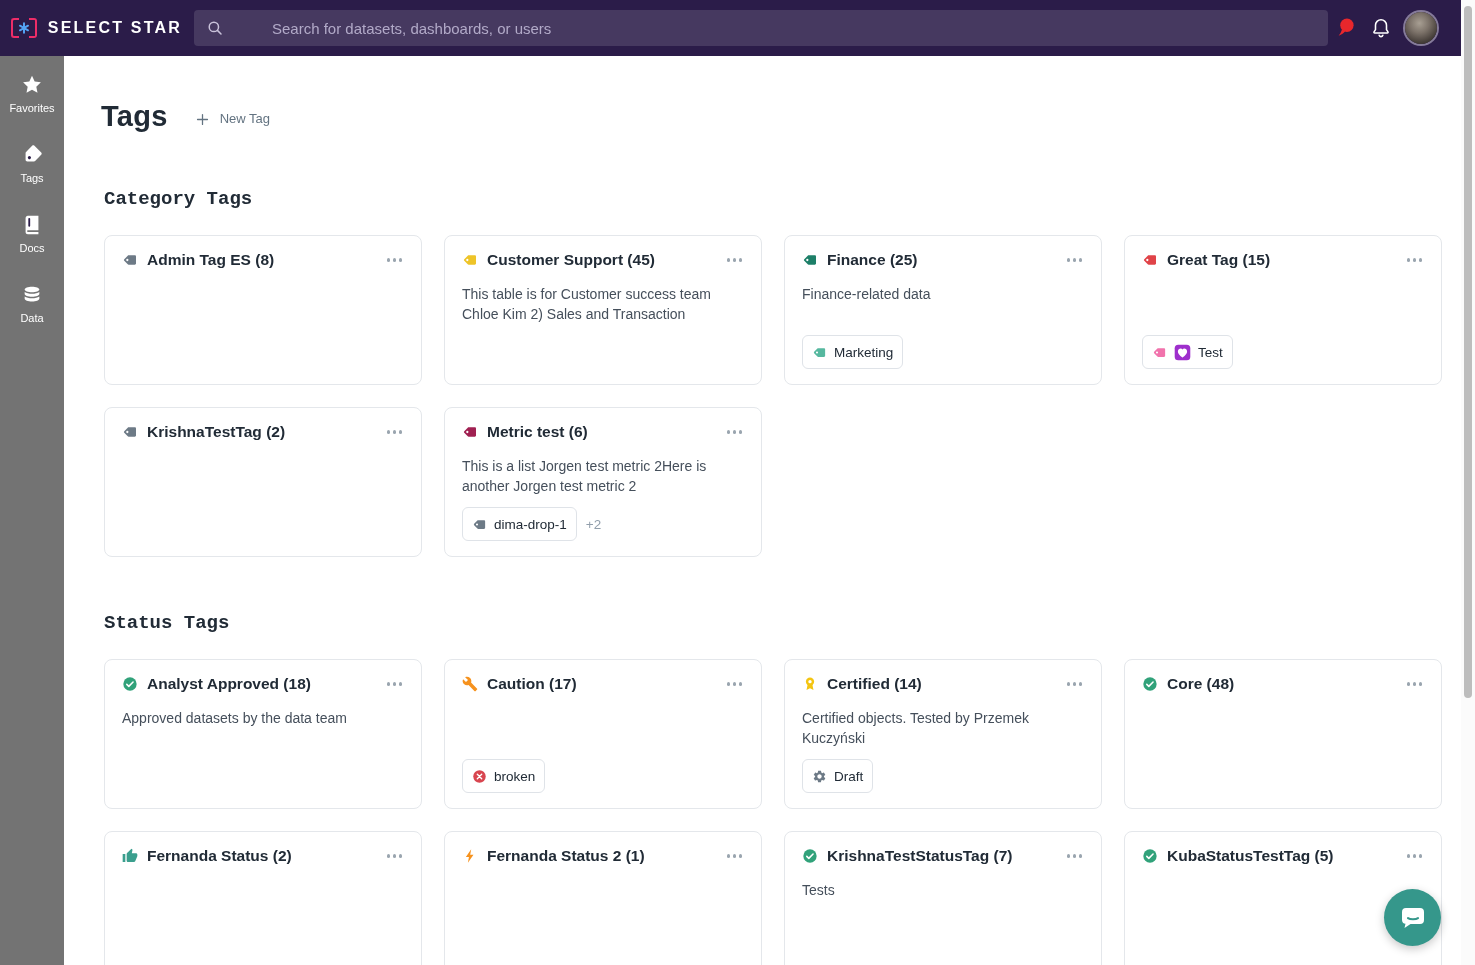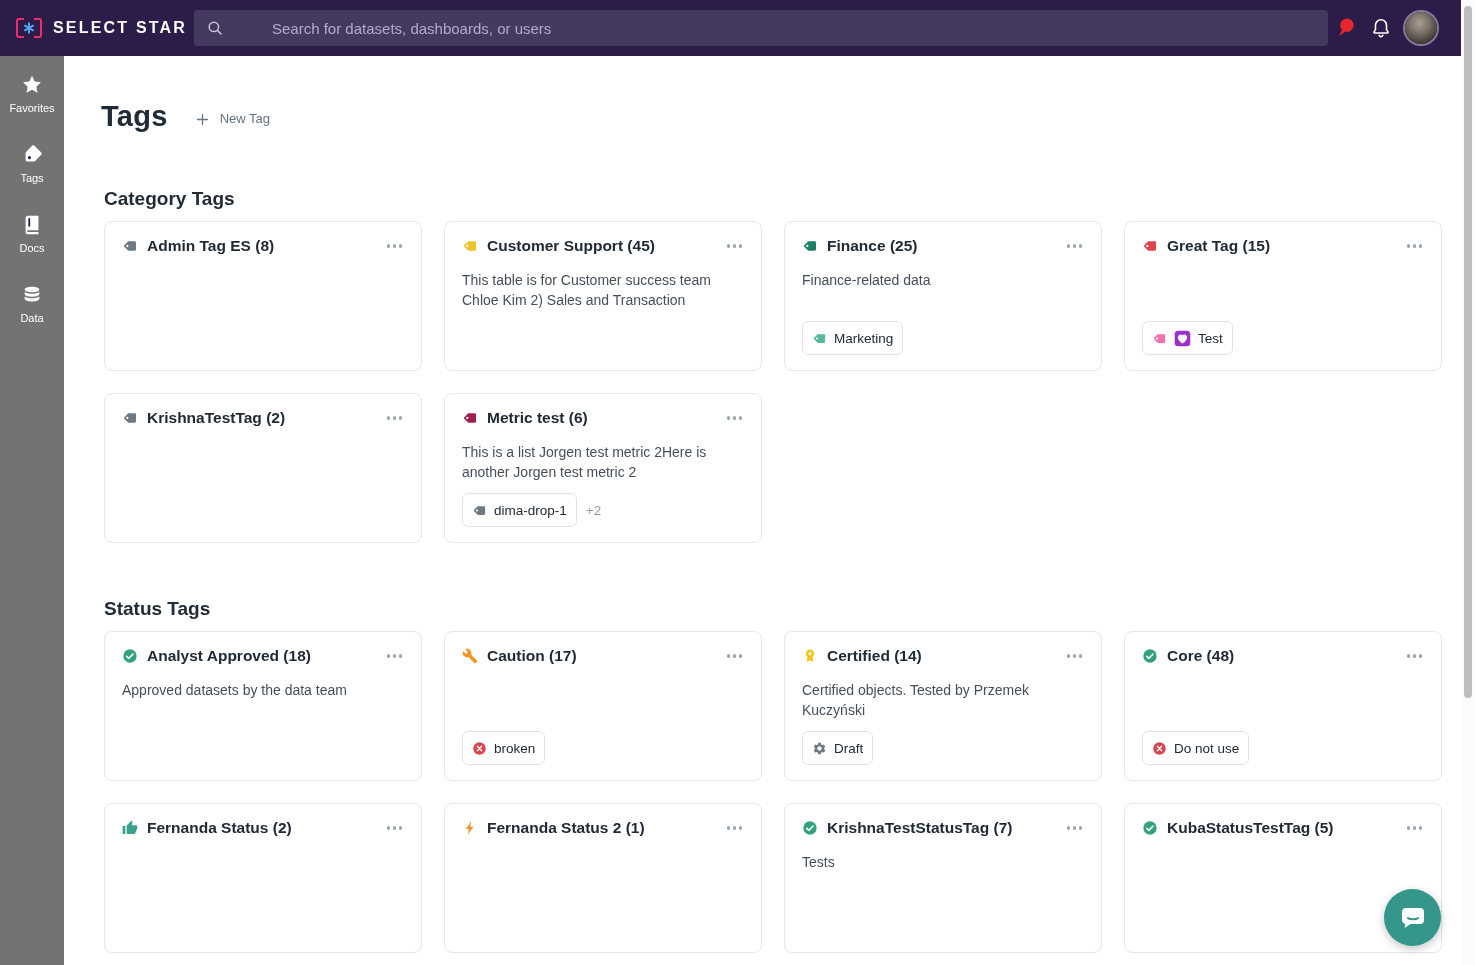--- a/index.html
+++ b/index.html
@@ -5,21 +5,21 @@
   * { box-sizing: border-box; }
   html,body { margin:0; padding:0; }
   body {
     width:1475px; height:965px; overflow:hidden; position:relative;
     background:#fff; font-family:"Liberation Sans", sans-serif;
   }
 
   
   .navbar { position:absolute; top:0; left:0; width:1461px; height:56px;
     background:#2b1c49; display:flex; align-items:center; z-index:5; }
-  .logo { display:flex; align-items:center; gap:11px; padding-left:16px; width:182px; flex:none; cursor:pointer; }
+  .logo { display:flex; align-items:center; gap:11px; padding-left:16px; width:182px; flex:none; cursor:pointer;justify-content:flex-end; }
   .logo-mark { position:relative; width:26px; height:24px; flex:none; }
   .bk { position:absolute; top:2px; width:8px; height:20px; border:2.5px solid #ee2d68; }
   .bk-l { left:0; border-right:none; border-radius:3px 0 0 3px; }
   .bk-r { right:0; border-left:none; border-radius:0 3px 3px 0; }
   .logo-star-svg { position:absolute; left:6px; top:5px; width:14px; height:14px; }
   .logo-text { color:#fff; font-size:16px; font-weight:800; letter-spacing:2.2px; white-space:nowrap; }
 
   .searchbar { margin-left:12px; width:1134px; height:36px; background:rgba(255,255,255,.13);
     border-radius:4px; display:flex; align-items:center; padding:0 12px; }
   .searchbar svg { width:18px; height:18px; margin-right:10px; flex:none; }
@@ -45,22 +45,22 @@
   .scroll-thumb { position:absolute; top:6px; left:3px; width:8px; height:692px; border-radius:4px; background:#bdbdbd; }
 
   
   .content { position:absolute; top:56px; left:64px; width:1397px; bottom:0; background:#fff;
     overflow:hidden; padding:44px 0 0 40px; }
   .page-head { display:flex; align-items:center; gap:26px; }
   h1.page-title { margin:0 0 0 -3px; font-size:29px; font-weight:700; color:#212b36; letter-spacing:.3px; }
   .new-tag { display:flex; gap:9px; color:#637381; font-size:13px; cursor:pointer; margin-top:5px; }
   .new-tag svg { width:17px; height:17px; }
 
-  h2.section-title { margin:55px 0 0 0; font-size:19px; font-weight:700; color:#212b36; }
-  .grid { display:grid; grid-template-columns:repeat(4,318px); column-gap:15px; row-gap:18px; margin-top:11px;gap:22px; }
+  h2.section-title { margin:55px 0 0 0; font-size:19px; font-weight:700; color:#212b36;font-family:Liberation Mono, monospace; }
+  .grid { display:grid; grid-template-columns:repeat(4,318px); column-gap:15px; row-gap:18px; margin-top:25px;gap:22px; }
 
   .card { height:150px; background:#fff; border:1px solid #e4e7eb; border-radius:8px;
     padding:15px 17px; display:flex; flex-direction:column; cursor:pointer; }
   .chead { display:flex; align-items:center; gap:9px; }
   .i16 { width:16px; height:16px; flex:none; }
   .ctitle { font-size:15.5px; font-weight:700; color:#212b36; flex:1; white-space:nowrap; overflow:hidden; }
   .dots { display:flex; gap:2.5px; align-items:center; padding:5px 2px; cursor:pointer; }
   .dots i { width:3.5px; height:3.5px; border-radius:50%; background:#9aa5af; }
   .cdesc { margin-top:15px; font-size:14px; color:#454f5b; line-height:20px; max-height:40px; overflow:hidden; padding-right:4px; }
   .chips { margin-top:auto; display:flex; align-items:center; gap:9px; }
@@ -357,29 +357,20 @@
           <circle cx="12" cy="12" r="10" fill="#31a27a"></circle>
           <path d="M7.2 12.6l3 3 6.4-6.6" fill="none" stroke="#fff" stroke-width="2.3" stroke-linecap="round" stroke-linejoin="round"></path>
         </svg>
         <span class="ctitle">Core (48)</span>
         <span class="dots">
             <i></i>
             <i></i>
             <i></i>
           </span>
       </div>
-      <div class="chips">
-        <span class="chip">
-          <svg viewBox="0 0 24 24">
-            <circle cx="12" cy="12" r="10" fill="#d8454f"></circle>
-            <path d="M8.5 8.5l7 7M15.5 8.5l-7 7" stroke="#fff" stroke-width="2.2" stroke-linecap="round"></path>
-          </svg>
-          <span>Do not use</span>
-        </span>
-      </div>
     </div>
 
     <div class="card">
       <div class="chead">
         <svg class="i16" viewBox="0 0 24 24">
           <path d="M1 21h4V9H1v12zM23 10c0-1.1-.9-2-2-2h-6.3l.95-4.6.03-.3c0-.4-.2-.8-.4-1.1L14.2 1 7.6 7.6C7.2 7.9 7 8.4 7 9v10c0 1.1.9 2 2 2h9c.8 0 1.5-.5 1.8-1.2l3-7.1c.1-.2.2-.5.2-.7v-2z" fill="#3b9f8e"></path>
         </svg>
         <span class="ctitle">Fernanda Status (2)</span>
         <span class="dots">
             <i></i>

